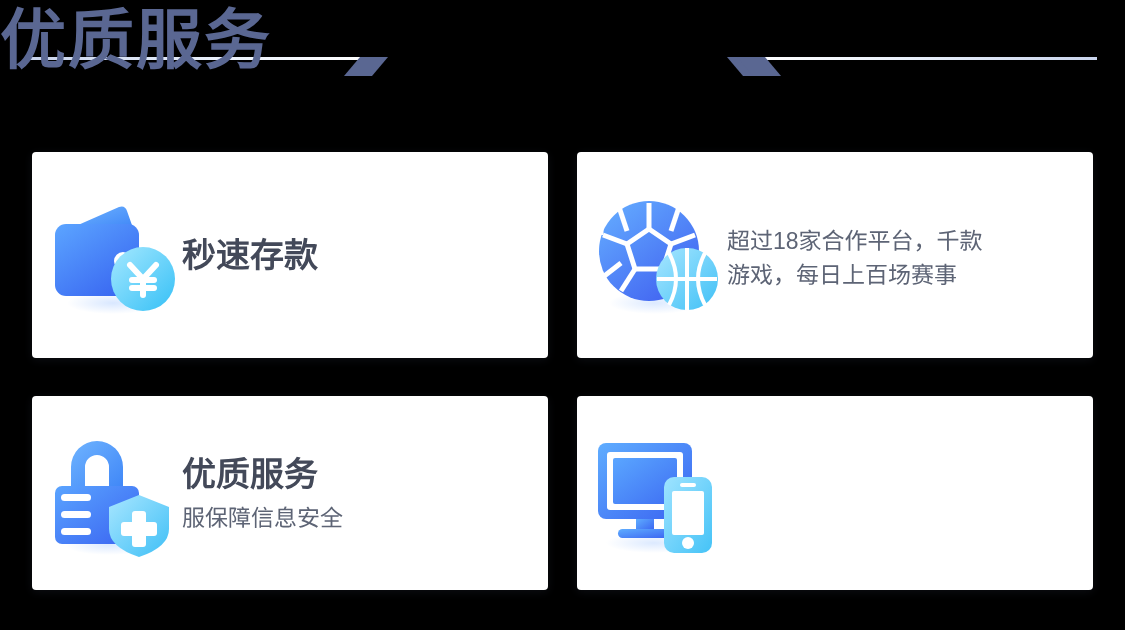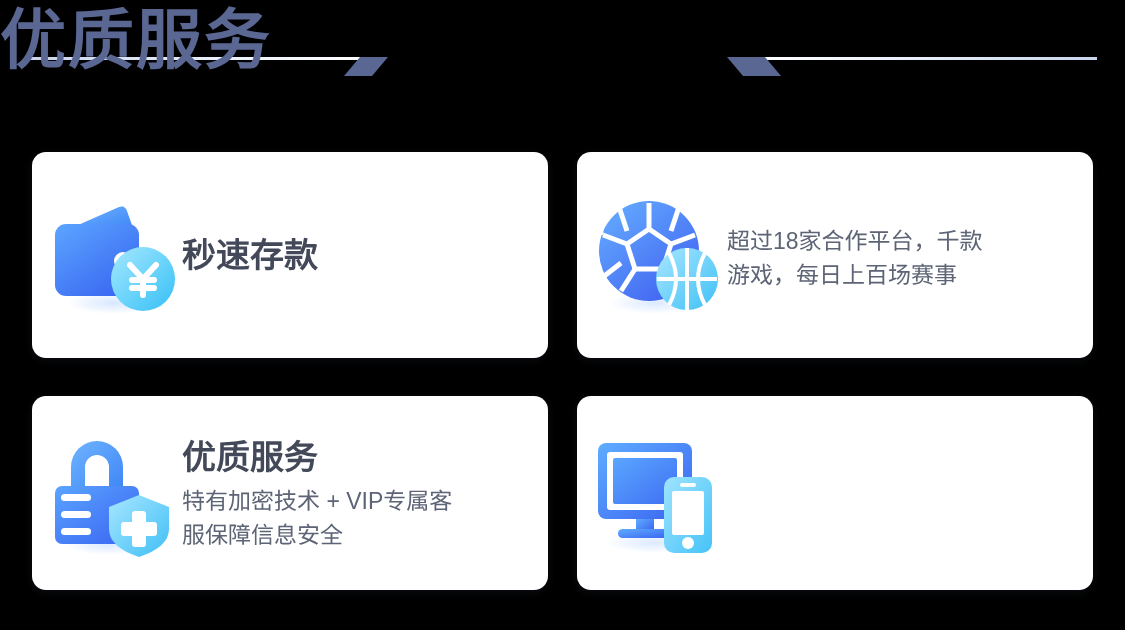--- a/index.html
+++ b/index.html
@@ -40,21 +40,21 @@
   .grid {
     position:absolute; left:32px; top:152px;
     width:1061px; height:440px;
     display:grid;
     grid-template-columns:516px 516px;
     grid-template-rows:206px 194px;
     column-gap:29px; row-gap:38px;
   }
   .card {
     background:#ffffff;
-    border-radius:14px;
+    border-radius:4px;
     display:flex;
     align-items:center;
     position:relative;
     box-shadow:0 2px 10px rgba(120,140,190,0.10);
   }
   .card-icon {
     width:150px; flex:0 0 150px;
     display:flex; align-items:center; justify-content:center;
     padding-left:8px;
   }
@@ -235,21 +235,20 @@
         <path d="M92 66 L122 78 L122 100 q0 18 -30 28 q-30 -10 -30 -28 L62 78 Z" fill="url(#shG)"></path>
         <g fill="#ffffff">
           <rect x="85" y="82" width="14" height="36" rx="3"></rect>
           <rect x="74" y="93" width="36" height="14" rx="3"></rect>
         </g>
       </svg>
     </div>
     <div class="card-text">
       <div class="card-title">优质服务</div>
       <div class="card-sub">
-        <span>特有加密技术 + VIP专属客</span>
         <span>服保障信息安全</span>
       </div>
     </div>
   </div>
 
   <div class="card">
     <div class="card-icon">
       <svg width="128" height="120" viewBox="0 0 128 120">
         <defs>
           <linearGradient id="monG" x1="0" y1="0" x2="1" y2="1">

